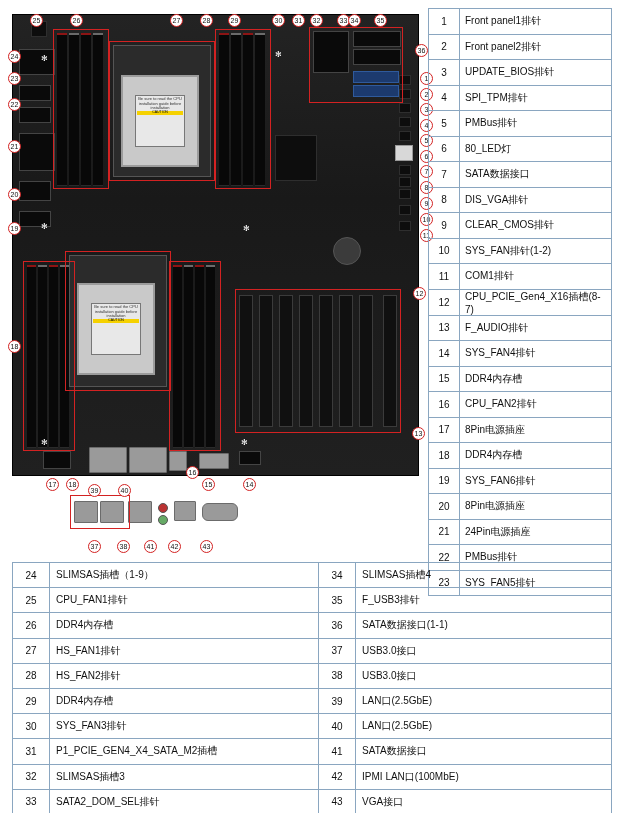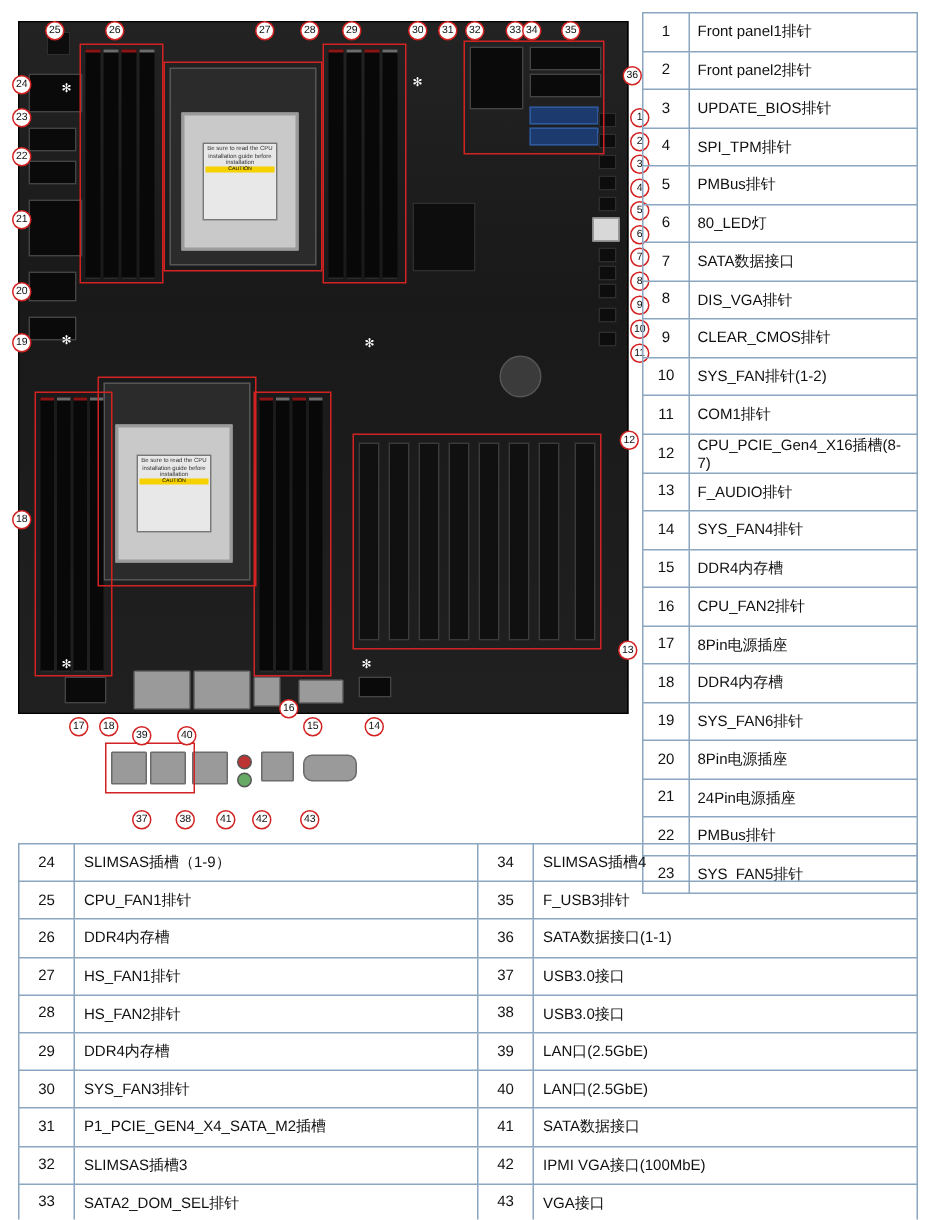--- a/index.html
+++ b/index.html
@@ -384,21 +384,21 @@
       <tr>
         <td class="num">31</td>
         <td class="txt">P1_PCIE_GEN4_X4_SATA_M2插槽</td>
         <td class="num">41</td>
         <td class="txt">SATA数据接口</td>
       </tr>
       <tr>
         <td class="num">32</td>
         <td class="txt">SLIMSAS插槽3</td>
         <td class="num">42</td>
-        <td class="txt">IPMI VGA接口(100MbE)</td>
+        <td class="txt">IPMI LAN口(100MbE)</td>
       </tr>
       <tr>
         <td class="num">33</td>
         <td class="txt">SATA2_DOM_SEL排针</td>
         <td class="num">43</td>
         <td class="txt">VGA接口</td>
       </tr>
     </tbody>
 </table>
 

